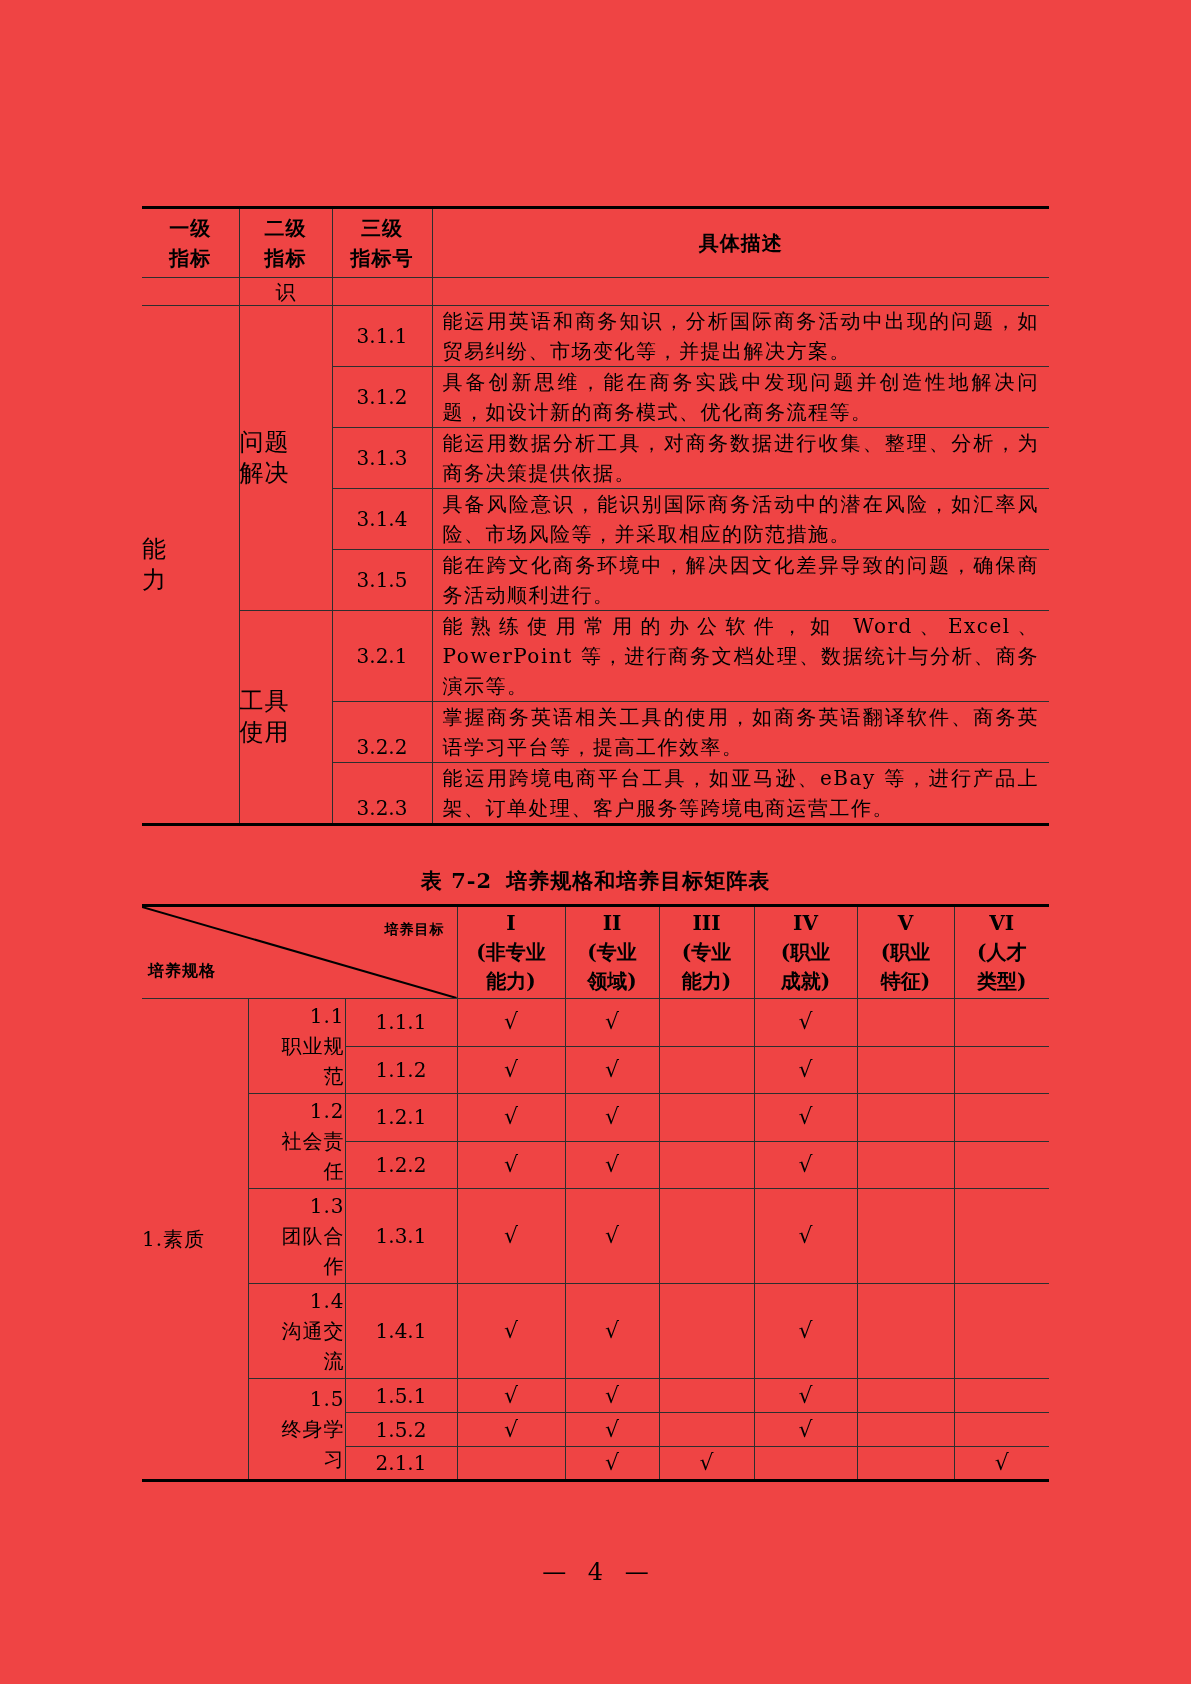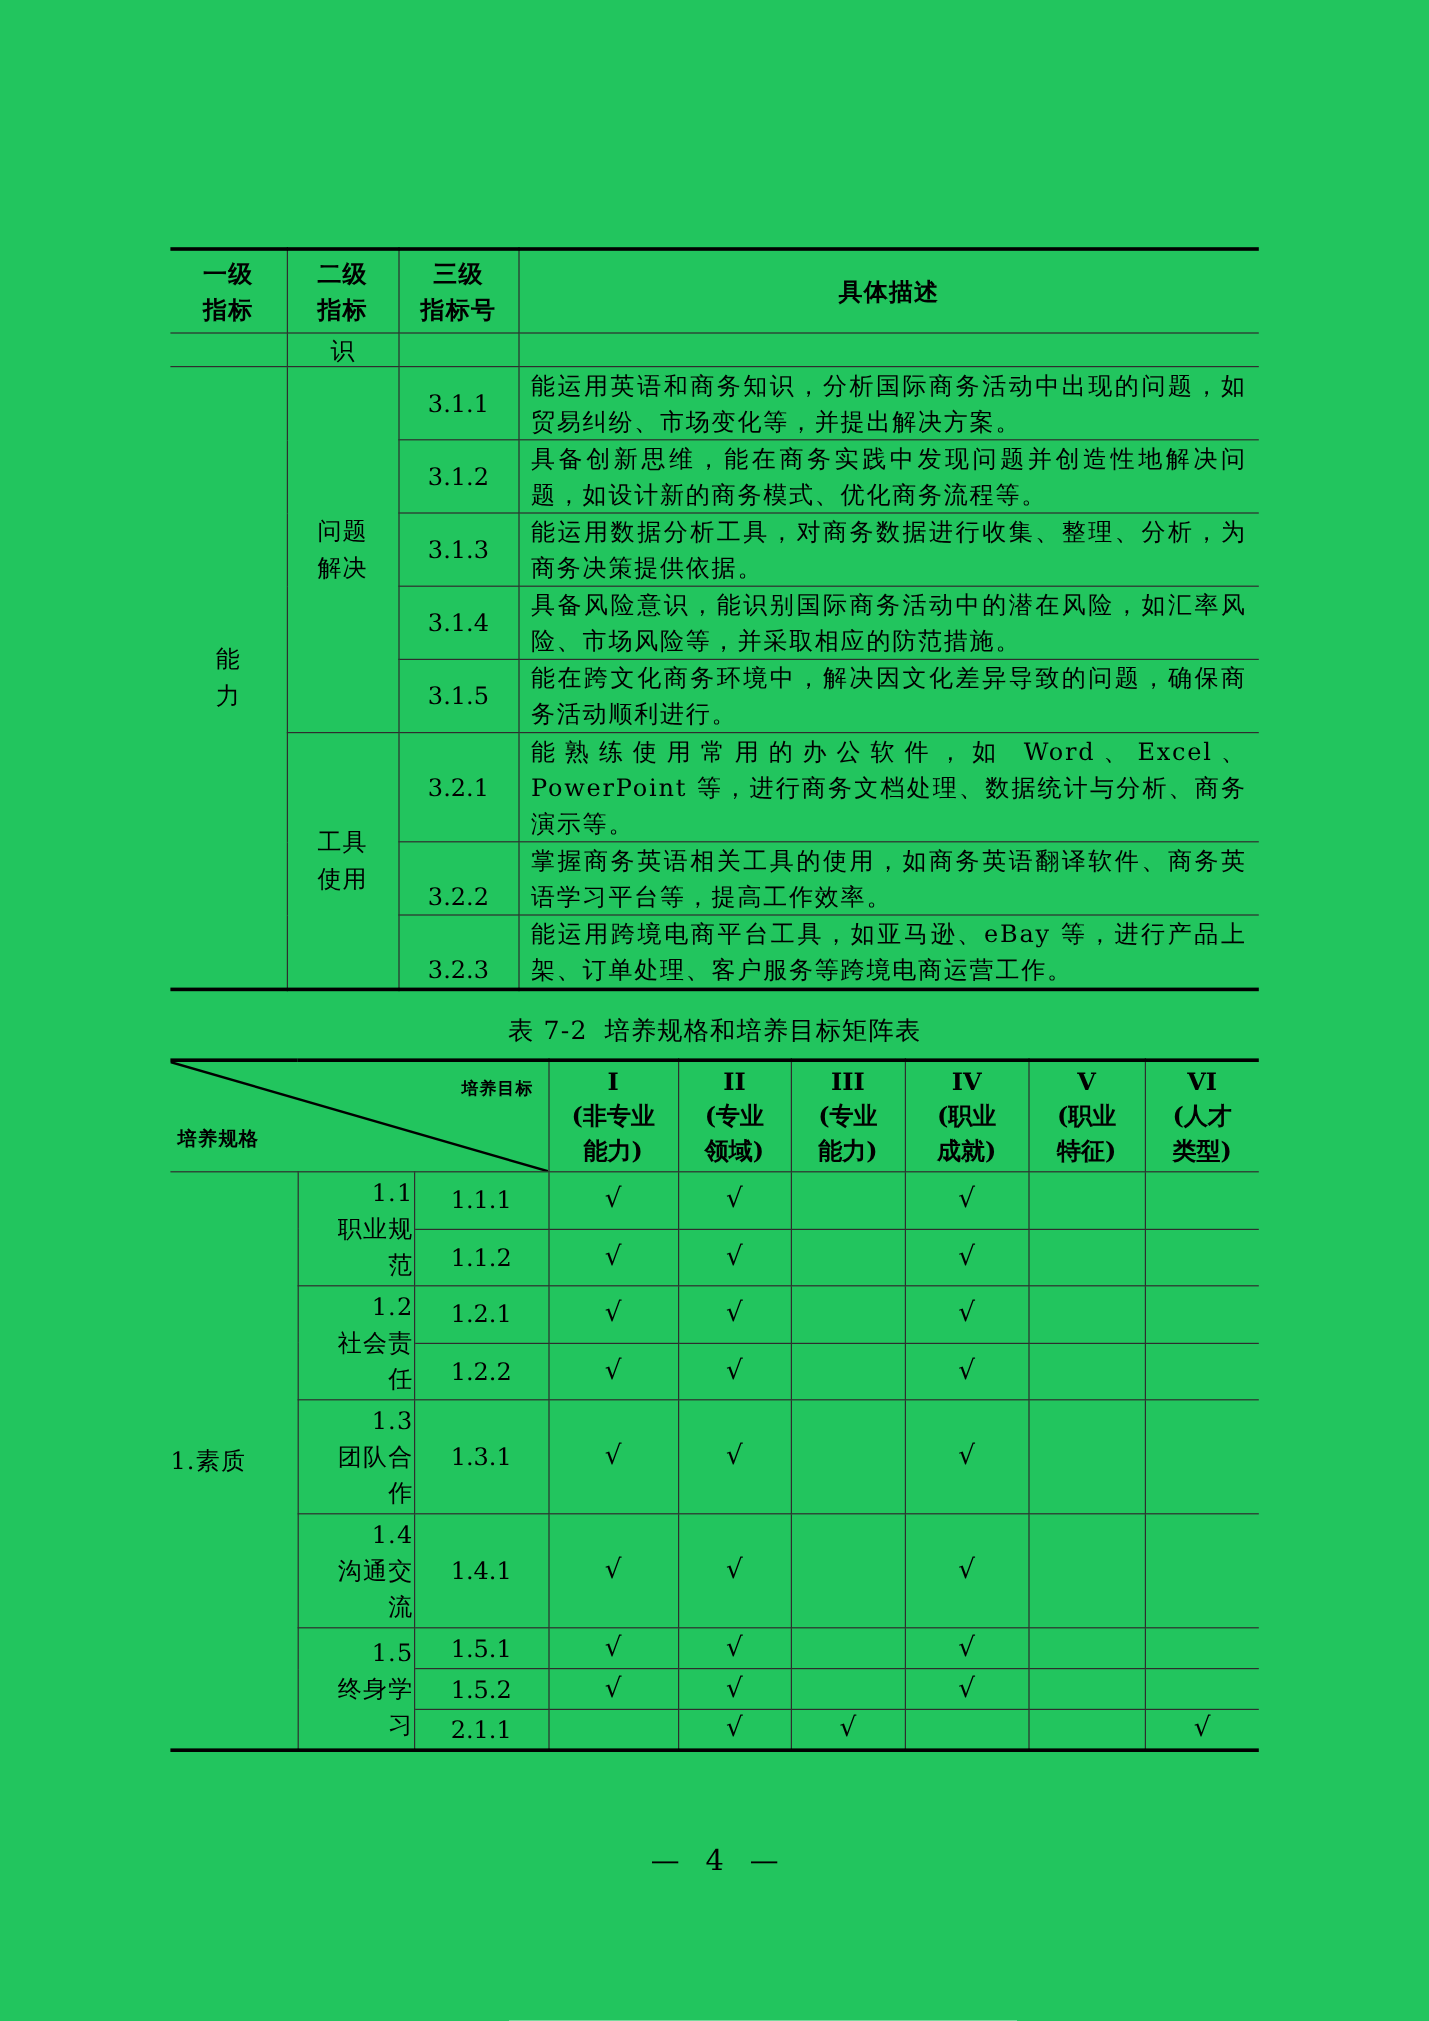--- a/index.html
+++ b/index.html
@@ -3,52 +3,52 @@
 <meta charset="utf-8">
 <style>
   * { margin: 0; padding: 0; box-sizing: border-box; }
   html, body { background: #ffffff; }
   body {
     width: 1191px; height: 1684px;
     position: relative;
     font-family: "DejaVu Serif", "Liberation Serif", serif;
     color: #000;
   }
-  .page { position: absolute; left: 0; top: 0; width: 1191px; height: 1684px; background: #22c55e; overflow: hidden; }
+  .page { position: absolute; left: 0; top: 0; width: 1191px; height: 1684px; background: #ef4444; overflow: hidden; }
   .content { position: absolute; left: 142px; top: 206px; width: 907px; }
 
   table { border-collapse: collapse; width: 907px; table-layout: fixed; }
   .t1, .t2 {
     border-top: 3px solid #000;
     border-bottom: 3px solid #000;
     border-left: hidden;
     border-right: hidden;
   }
   .t1 td, .t1 th, .t2 td, .t2 th { border: 1px solid #2e2e2e; vertical-align: middle; }
 
   
   .t1 th {
     font-size: 20px; font-weight: bold; text-align: center;
     white-space: pre-line; line-height: 30px; height: 70px; letter-spacing: 1px;
   }
   .t1 .carry td { height: 28px; font-size: 20px; text-align: center; line-height: 26px; }
   .t1 .r > td { height: 61px; }
   .t1 .lbl {
-    font-size: 20px; text-align: center; white-space: pre-line;
+    font-size: 24px; text-align: left; white-space: pre-line;
     line-height: 31px; letter-spacing: 1px;
   }
   .t1 .num { font-size: 20px; text-align: center; }
   .t1 .num.low { vertical-align: bottom; padding-bottom: 3px; }
   .t1 .desc {
     font-size: 20px; line-height: 30px; text-align: justify;
     padding: 0 10px; letter-spacing: 1.5px; margin-left: 40px;
   }
 
   
-  .t2-title { margin-top: 18px; margin-bottom: 8px; text-align: center; font-size: 21px; font-weight: normal; line-height: 30px; letter-spacing: 1px; }
+  .t2-title { margin-top: 40px; margin-bottom: 8px; text-align: center; font-size: 21px; font-weight: bold; line-height: 30px; letter-spacing: 1px; }
   .t2-title .pfx { margin-right: 14px; }
 
   
   .t2 th {
     font-size: 20px; font-weight: bold; text-align: center;
     white-space: pre-line; line-height: 29px; height: 90px; padding: 2px 0;
   }
   .t2 .diag { position: relative; height: 90px; }
   .t2 .diag svg { position: absolute; left: 0; top: 0; width: 100%; height: 100%; display: block; }
   .t2 .diag .tr-label { position: absolute; top: 14px; right: 12px; font-size: 14px; font-weight: bold; letter-spacing: 1px; }

